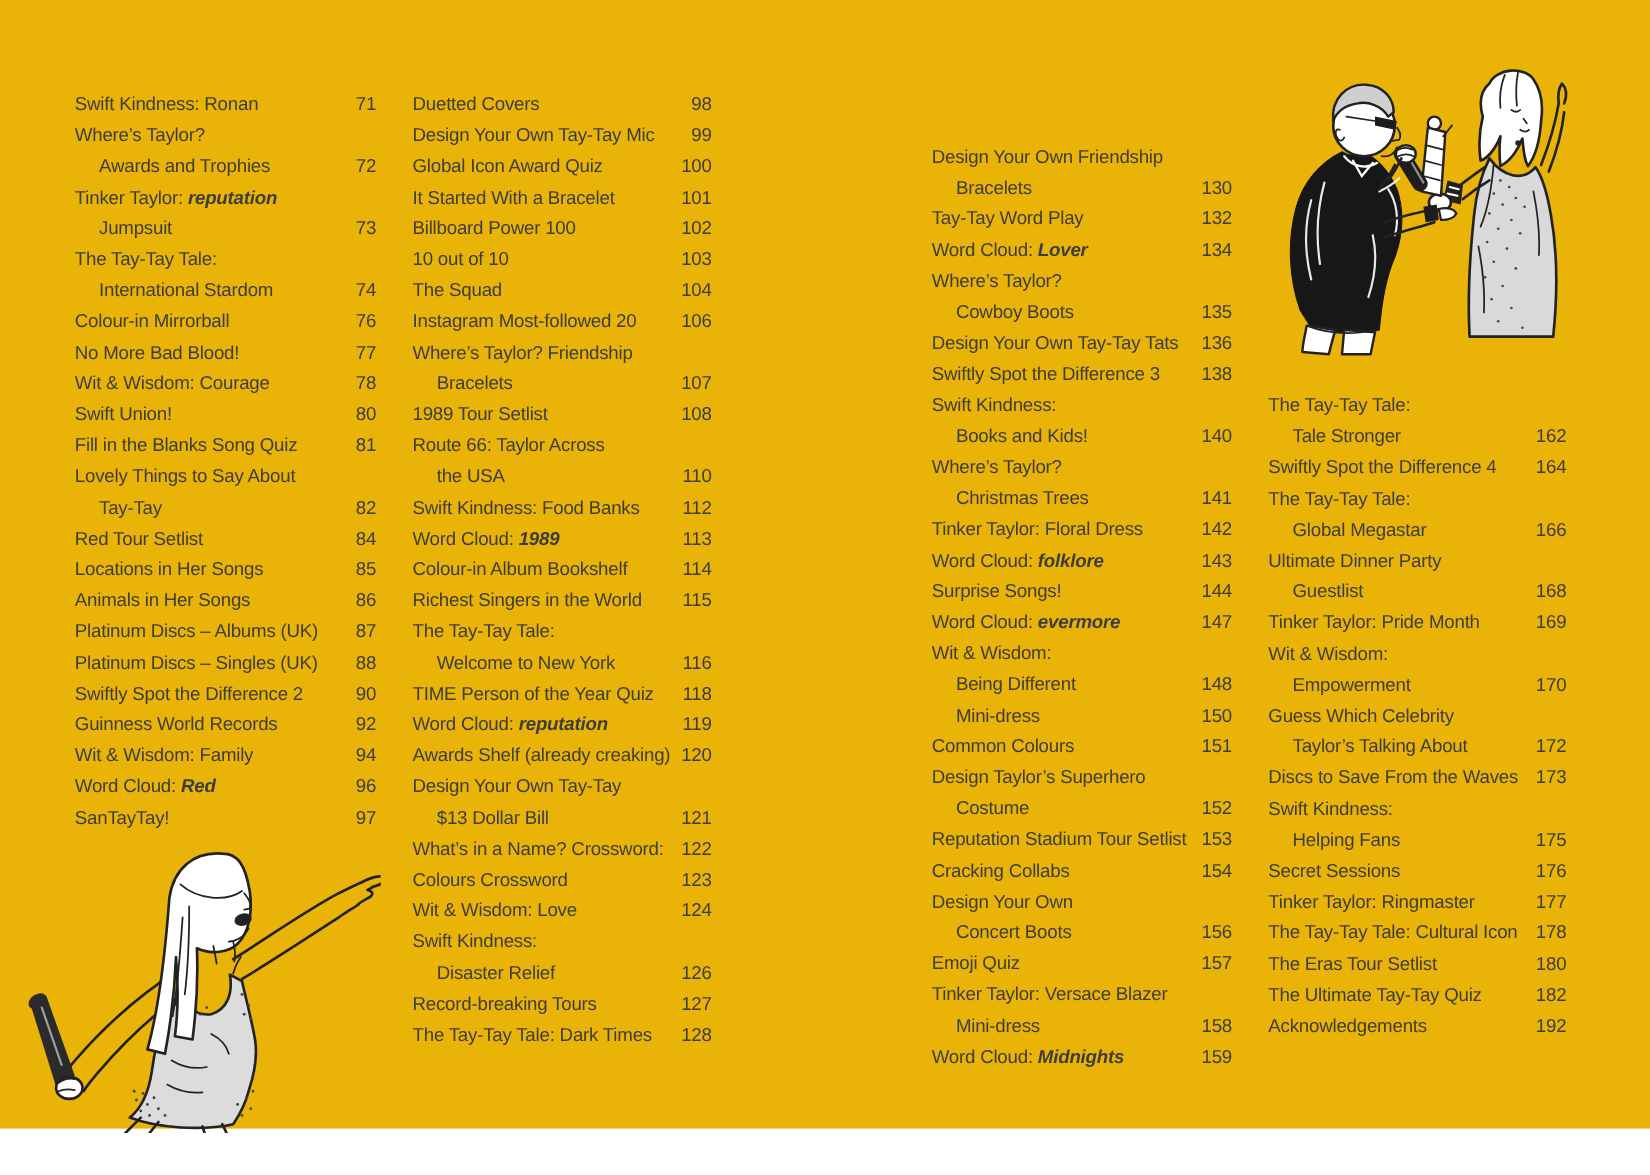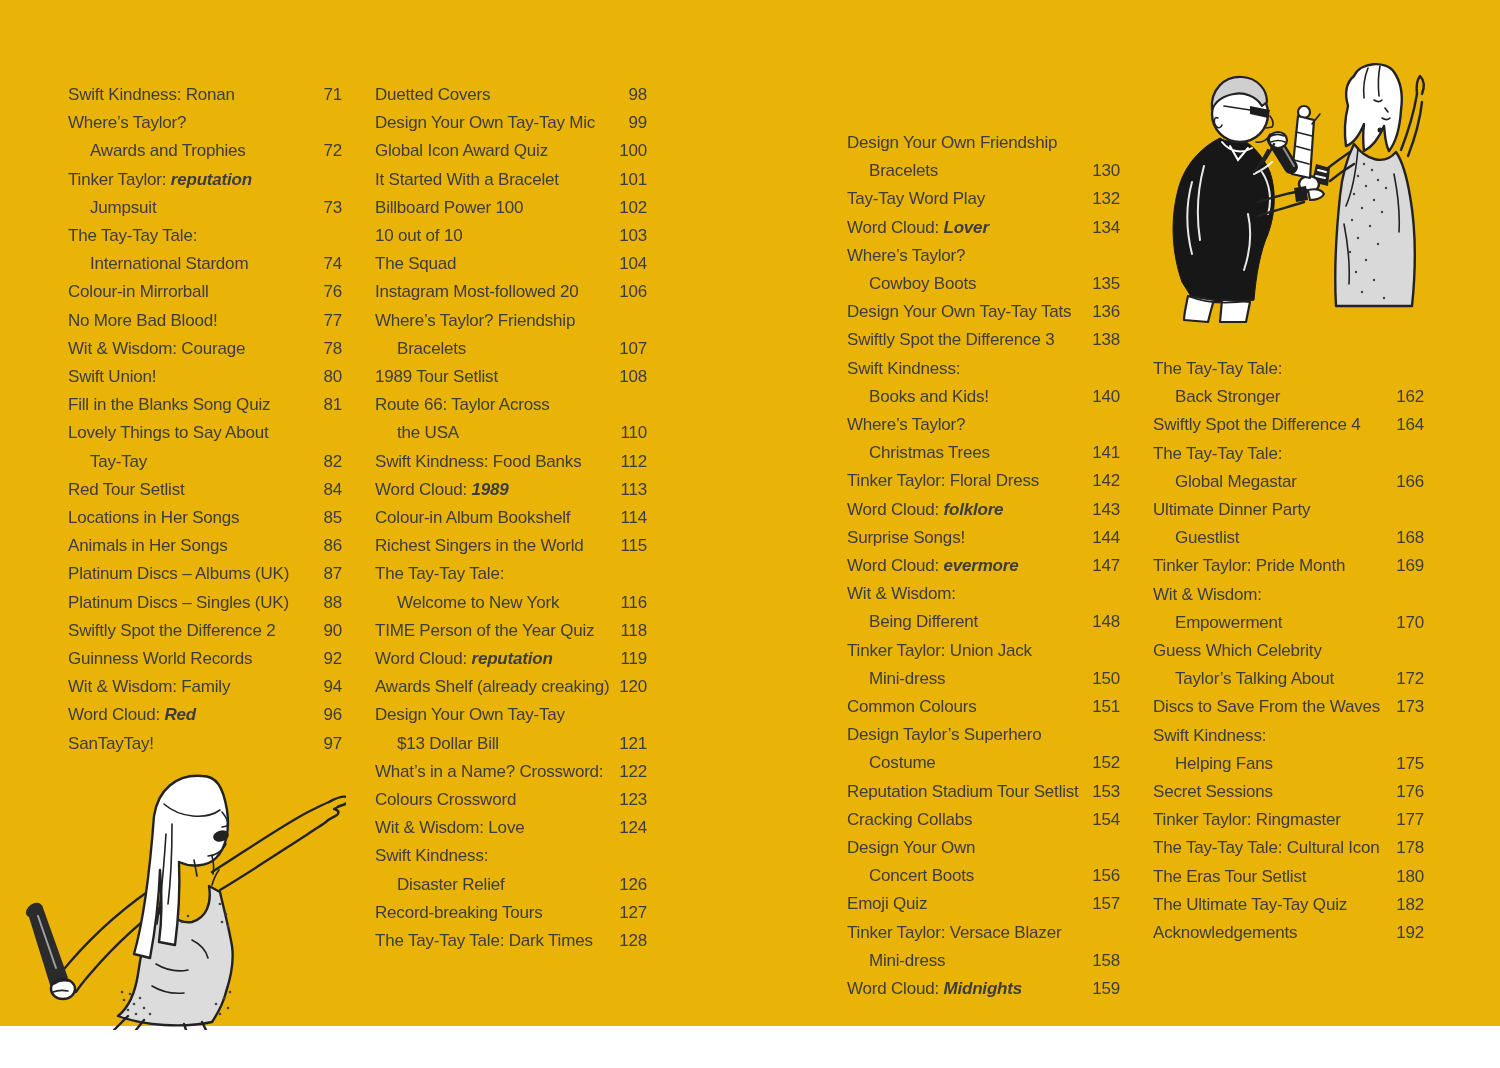--- a/index.html
+++ b/index.html
@@ -429,23 +429,20 @@
       <div class="entry">
         <div class="line">
           <span class="t">Wit &amp; Wisdom:</span>
         </div>
         <div class="line cont">
           <span class="t">Being Different</span>
           <span class="pg">148</span>
         </div>
       </div>
       <div class="entry">
-        <div class="line">
-          <span class="t">Tinker Taylor: Union Jack</span>
-        </div>
         <div class="line cont">
           <span class="t">Mini-dress</span>
           <span class="pg">150</span>
         </div>
       </div>
       <div class="entry">
         <div class="line">
           <span class="t">Common Colours</span>
           <span class="pg">151</span>
         </div>
@@ -501,21 +498,21 @@
           <span class="pg">159</span>
         </div>
       </div>
     </div>
   <div id="col4" class="toc-col">
       <div class="entry">
         <div class="line">
           <span class="t">The Tay-Tay Tale:</span>
         </div>
         <div class="line cont">
-          <span class="t">Back Stronger</span>
+          <span class="t">Tale Stronger</span>
           <span class="pg">162</span>
         </div>
       </div>
       <div class="entry">
         <div class="line">
           <span class="t">Swiftly Spot the Difference 4</span>
           <span class="pg">164</span>
         </div>
       </div>
       <div class="entry">

